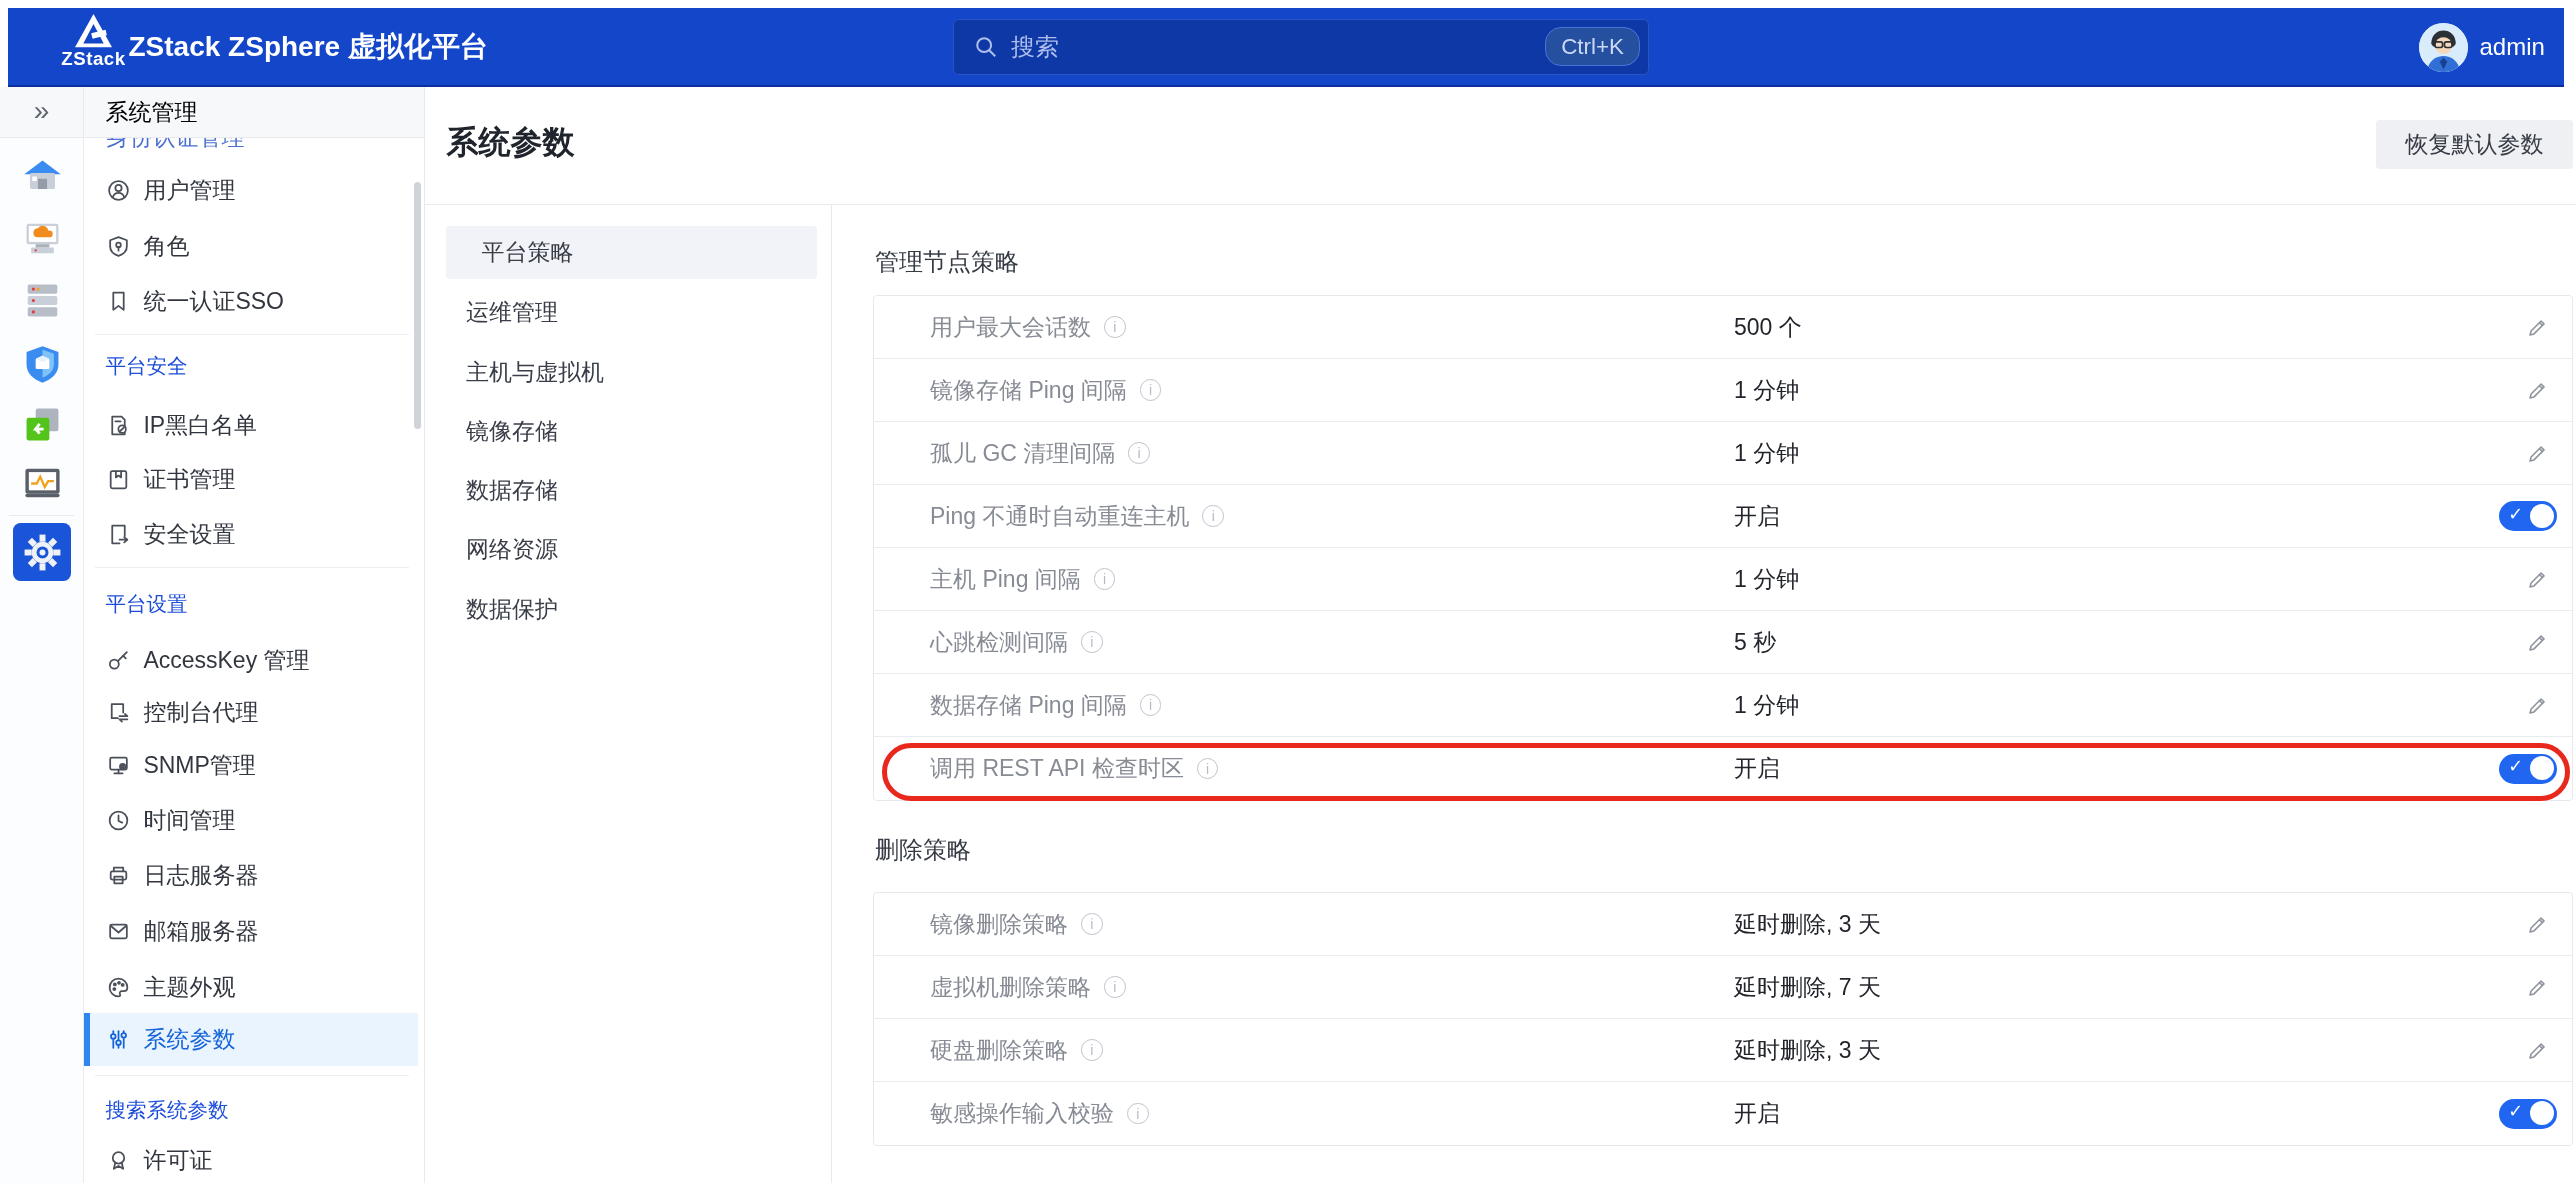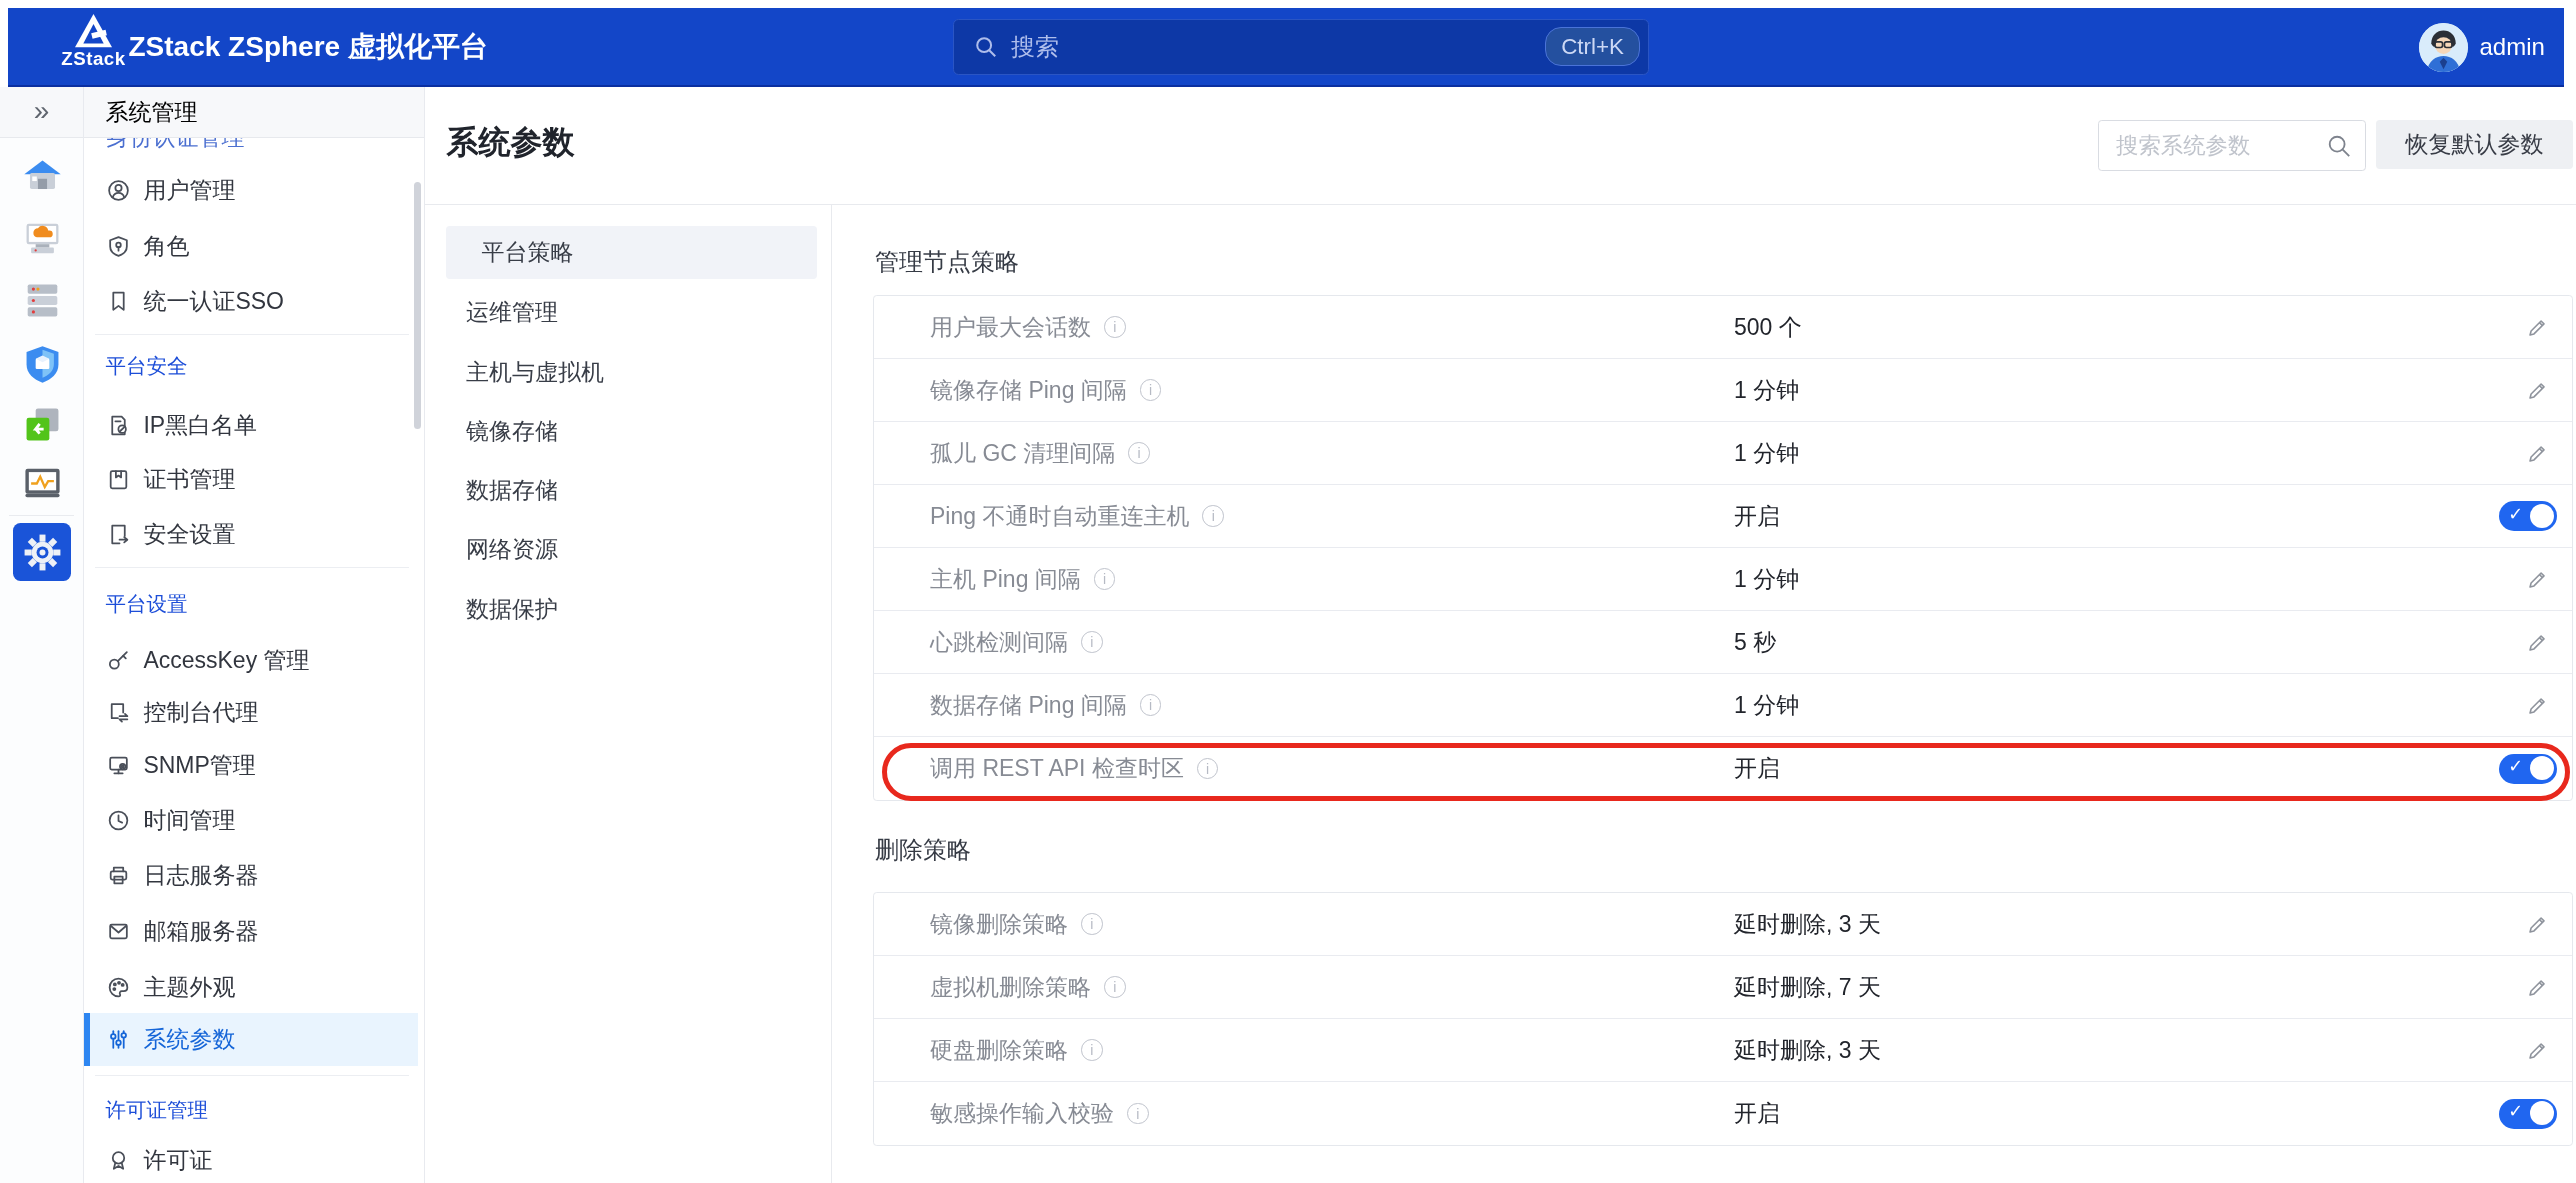--- a/index.html
+++ b/index.html
@@ -349,43 +349,36 @@
               <line x1="12" y1="4" x2="12" y2="20"></line>
               <line x1="17" y1="4" x2="17" y2="20"></line>
               <circle cx="7" cy="9" r="2.2" fill="#e9f4fe"></circle>
               <circle cx="12" cy="15" r="2.2" fill="#e9f4fe"></circle>
               <circle cx="17" cy="8" r="2.2" fill="#e9f4fe"></circle>
             </svg>
           </span>
           <span>系统参数</span>
         </div>
         <div class="menu-divider" style="top: 988px;"></div>
-        <div class="menu-label" style="top: 1009px;">许可证管理</div>
+        <div class="menu-label" style="top: 1009px;">搜索系统参数</div>
         <div class="menu-item" style="top: 1047px;">
           <span class="mi-icon">
             <svg width="25" height="25" viewBox="0 0 24 24" fill="none" stroke="#4a4f59" stroke-width="1.7" stroke-linecap="round" stroke-linejoin="round">
               <circle cx="12" cy="9.5" r="5.5"></circle>
               <path d="M9 14l-1.5 6 4.5-2.8L16.5 20 15 14"></path>
             </svg>
           </span>
           <span>许可证</span>
         </div>
       </div>
     <div class="menu-thumb"></div>
   </div>
 
   <div class="main">
     <div class="page-title">系统参数</div>
-    <div class="param-search">
-      <input placeholder="搜索系统参数" style="">
-      <svg width="26" height="26" viewBox="0 0 28 28" fill="none" stroke="#7e838d" stroke-width="2">
-        <circle cx="12" cy="12" r="8"></circle>
-          <line x1="18" y1="18" x2="25" y2="25"></line>
-      </svg>
-    </div>
     <button class="reset-btn">恢复默认参数</button>
     <div class="head-divider"></div>
     <div class="v-divider"></div>
     <div id="subnav">
         <div class="subnav-item selected" style="top: 139px; padding-left: 36px;">平台策略</div>
         <div class="subnav-item" style="top: 199px;">运维管理</div>
         <div class="subnav-item" style="top: 259px;">主机与虚拟机</div>
         <div class="subnav-item" style="top: 318px;">镜像存储</div>
         <div class="subnav-item" style="top: 377px;">数据存储</div>
         <div class="subnav-item" style="top: 436px;">网络资源</div>

